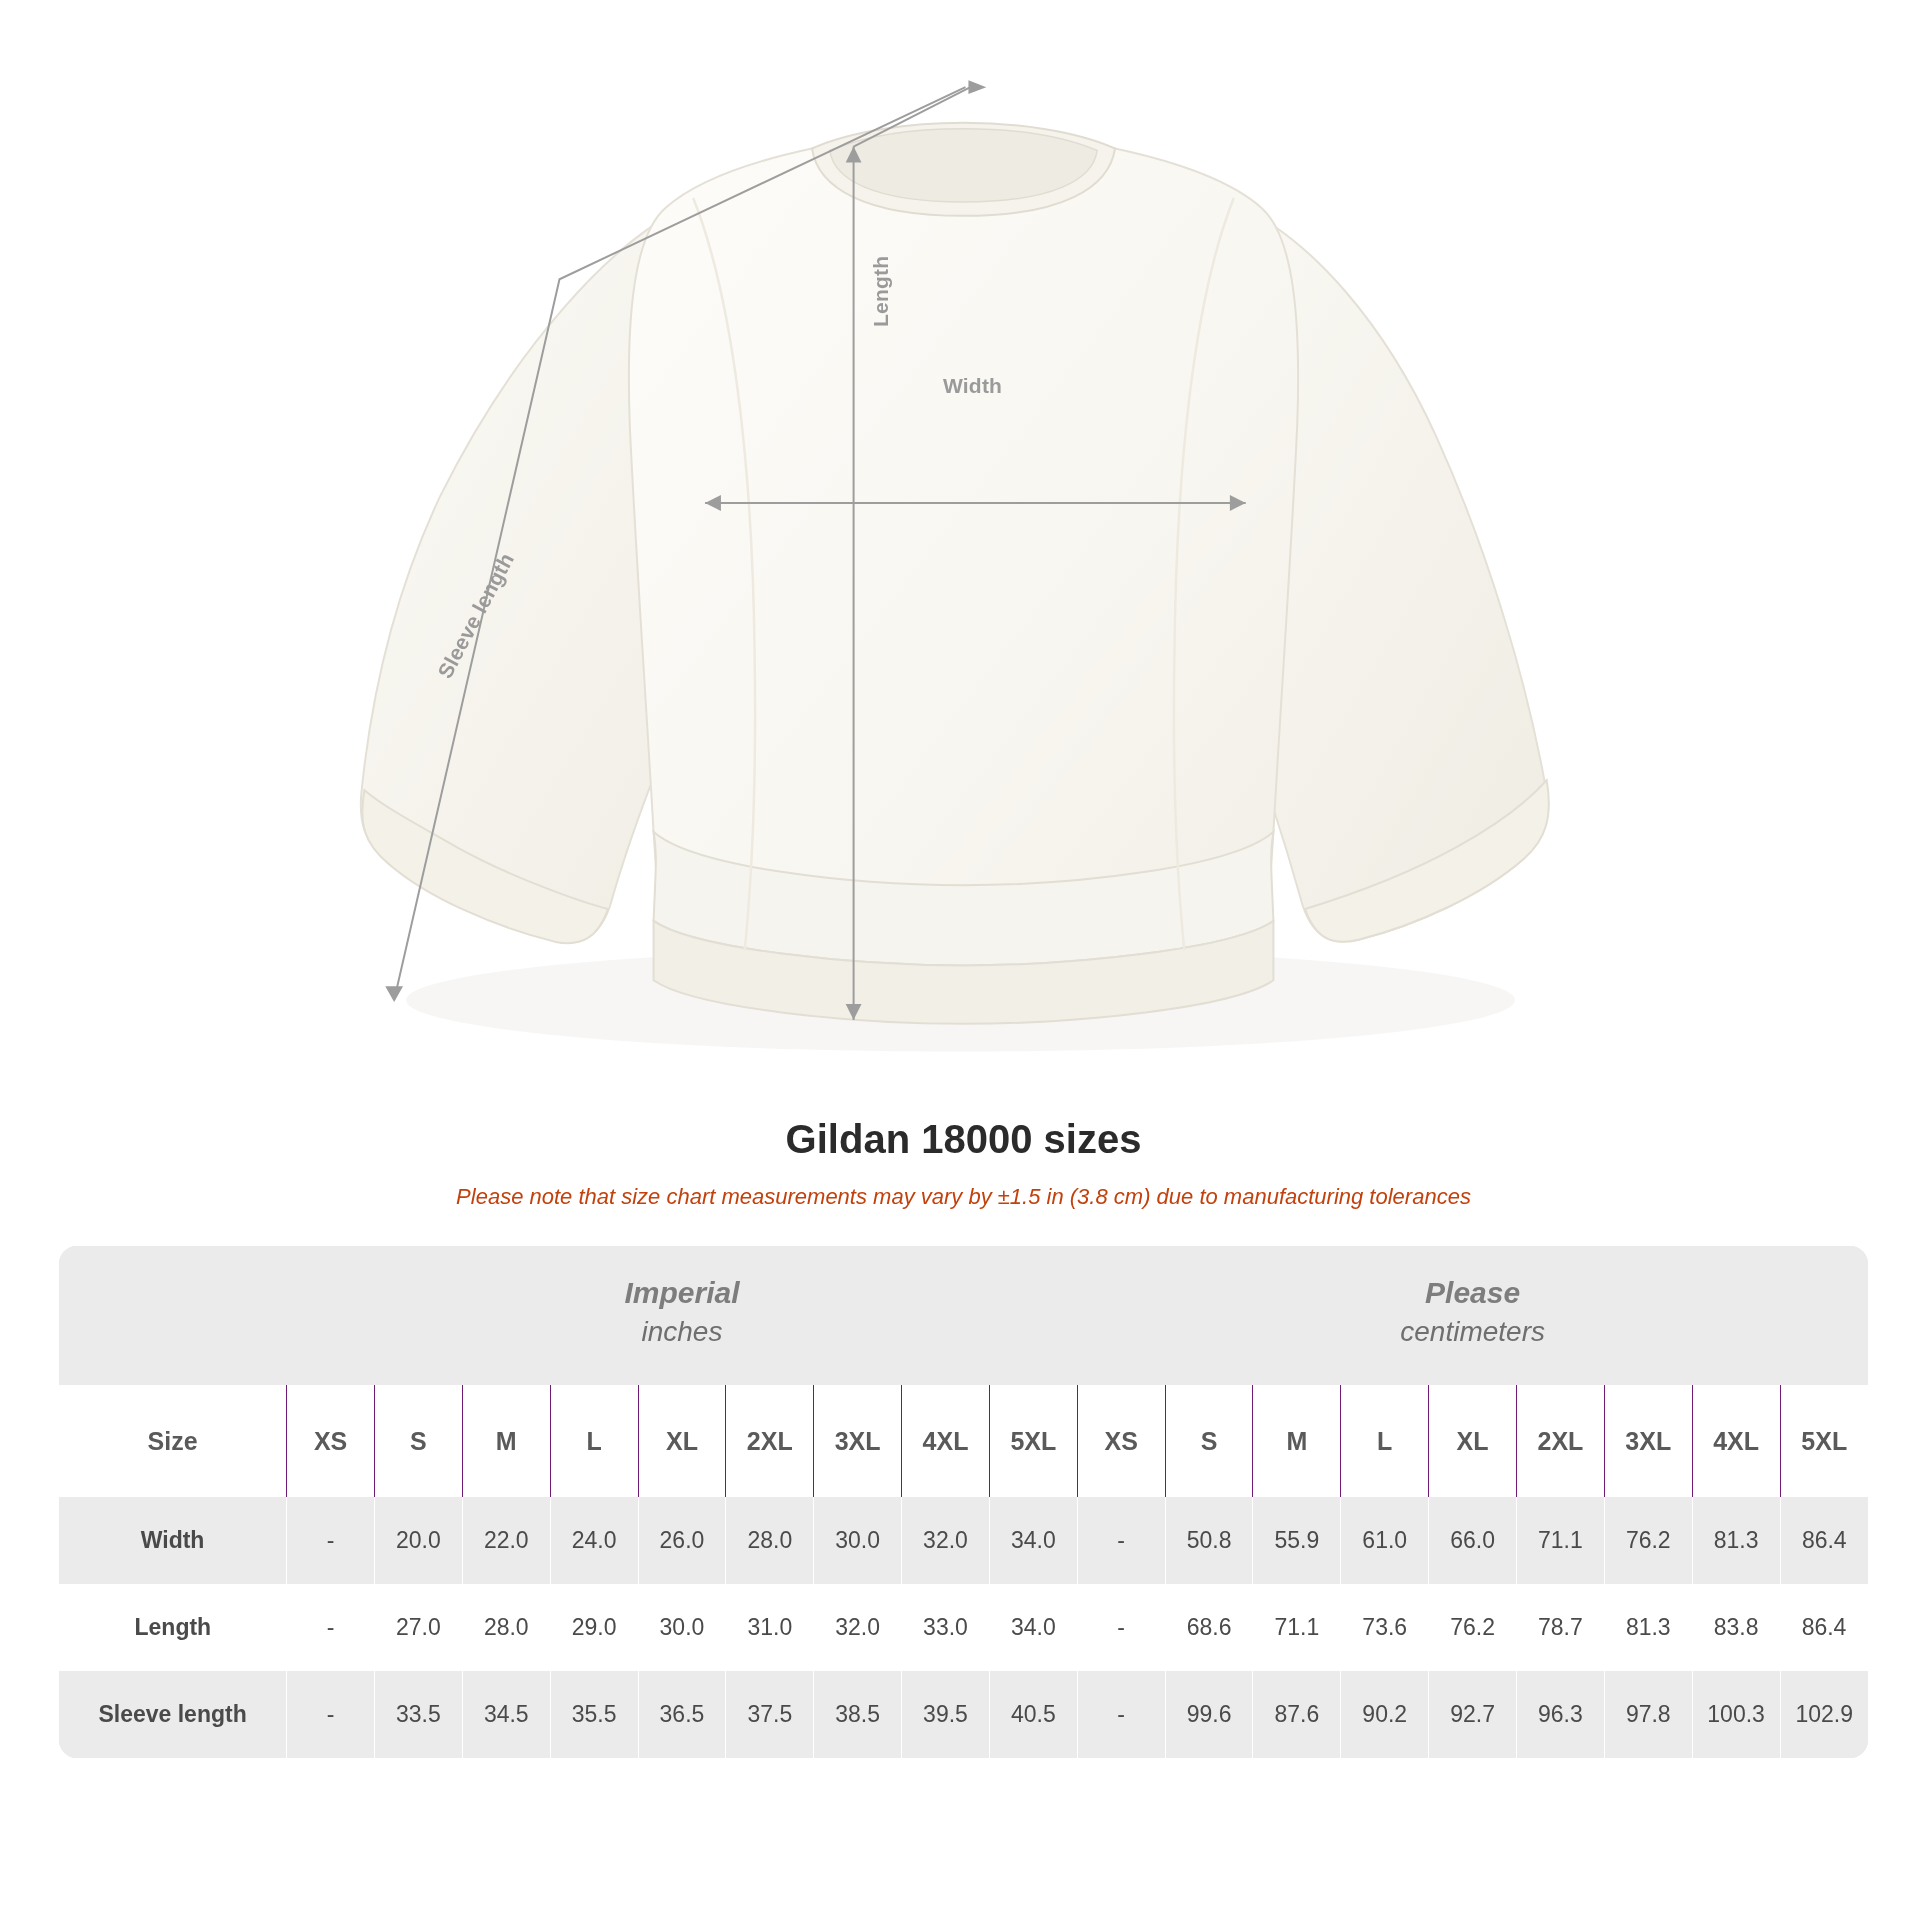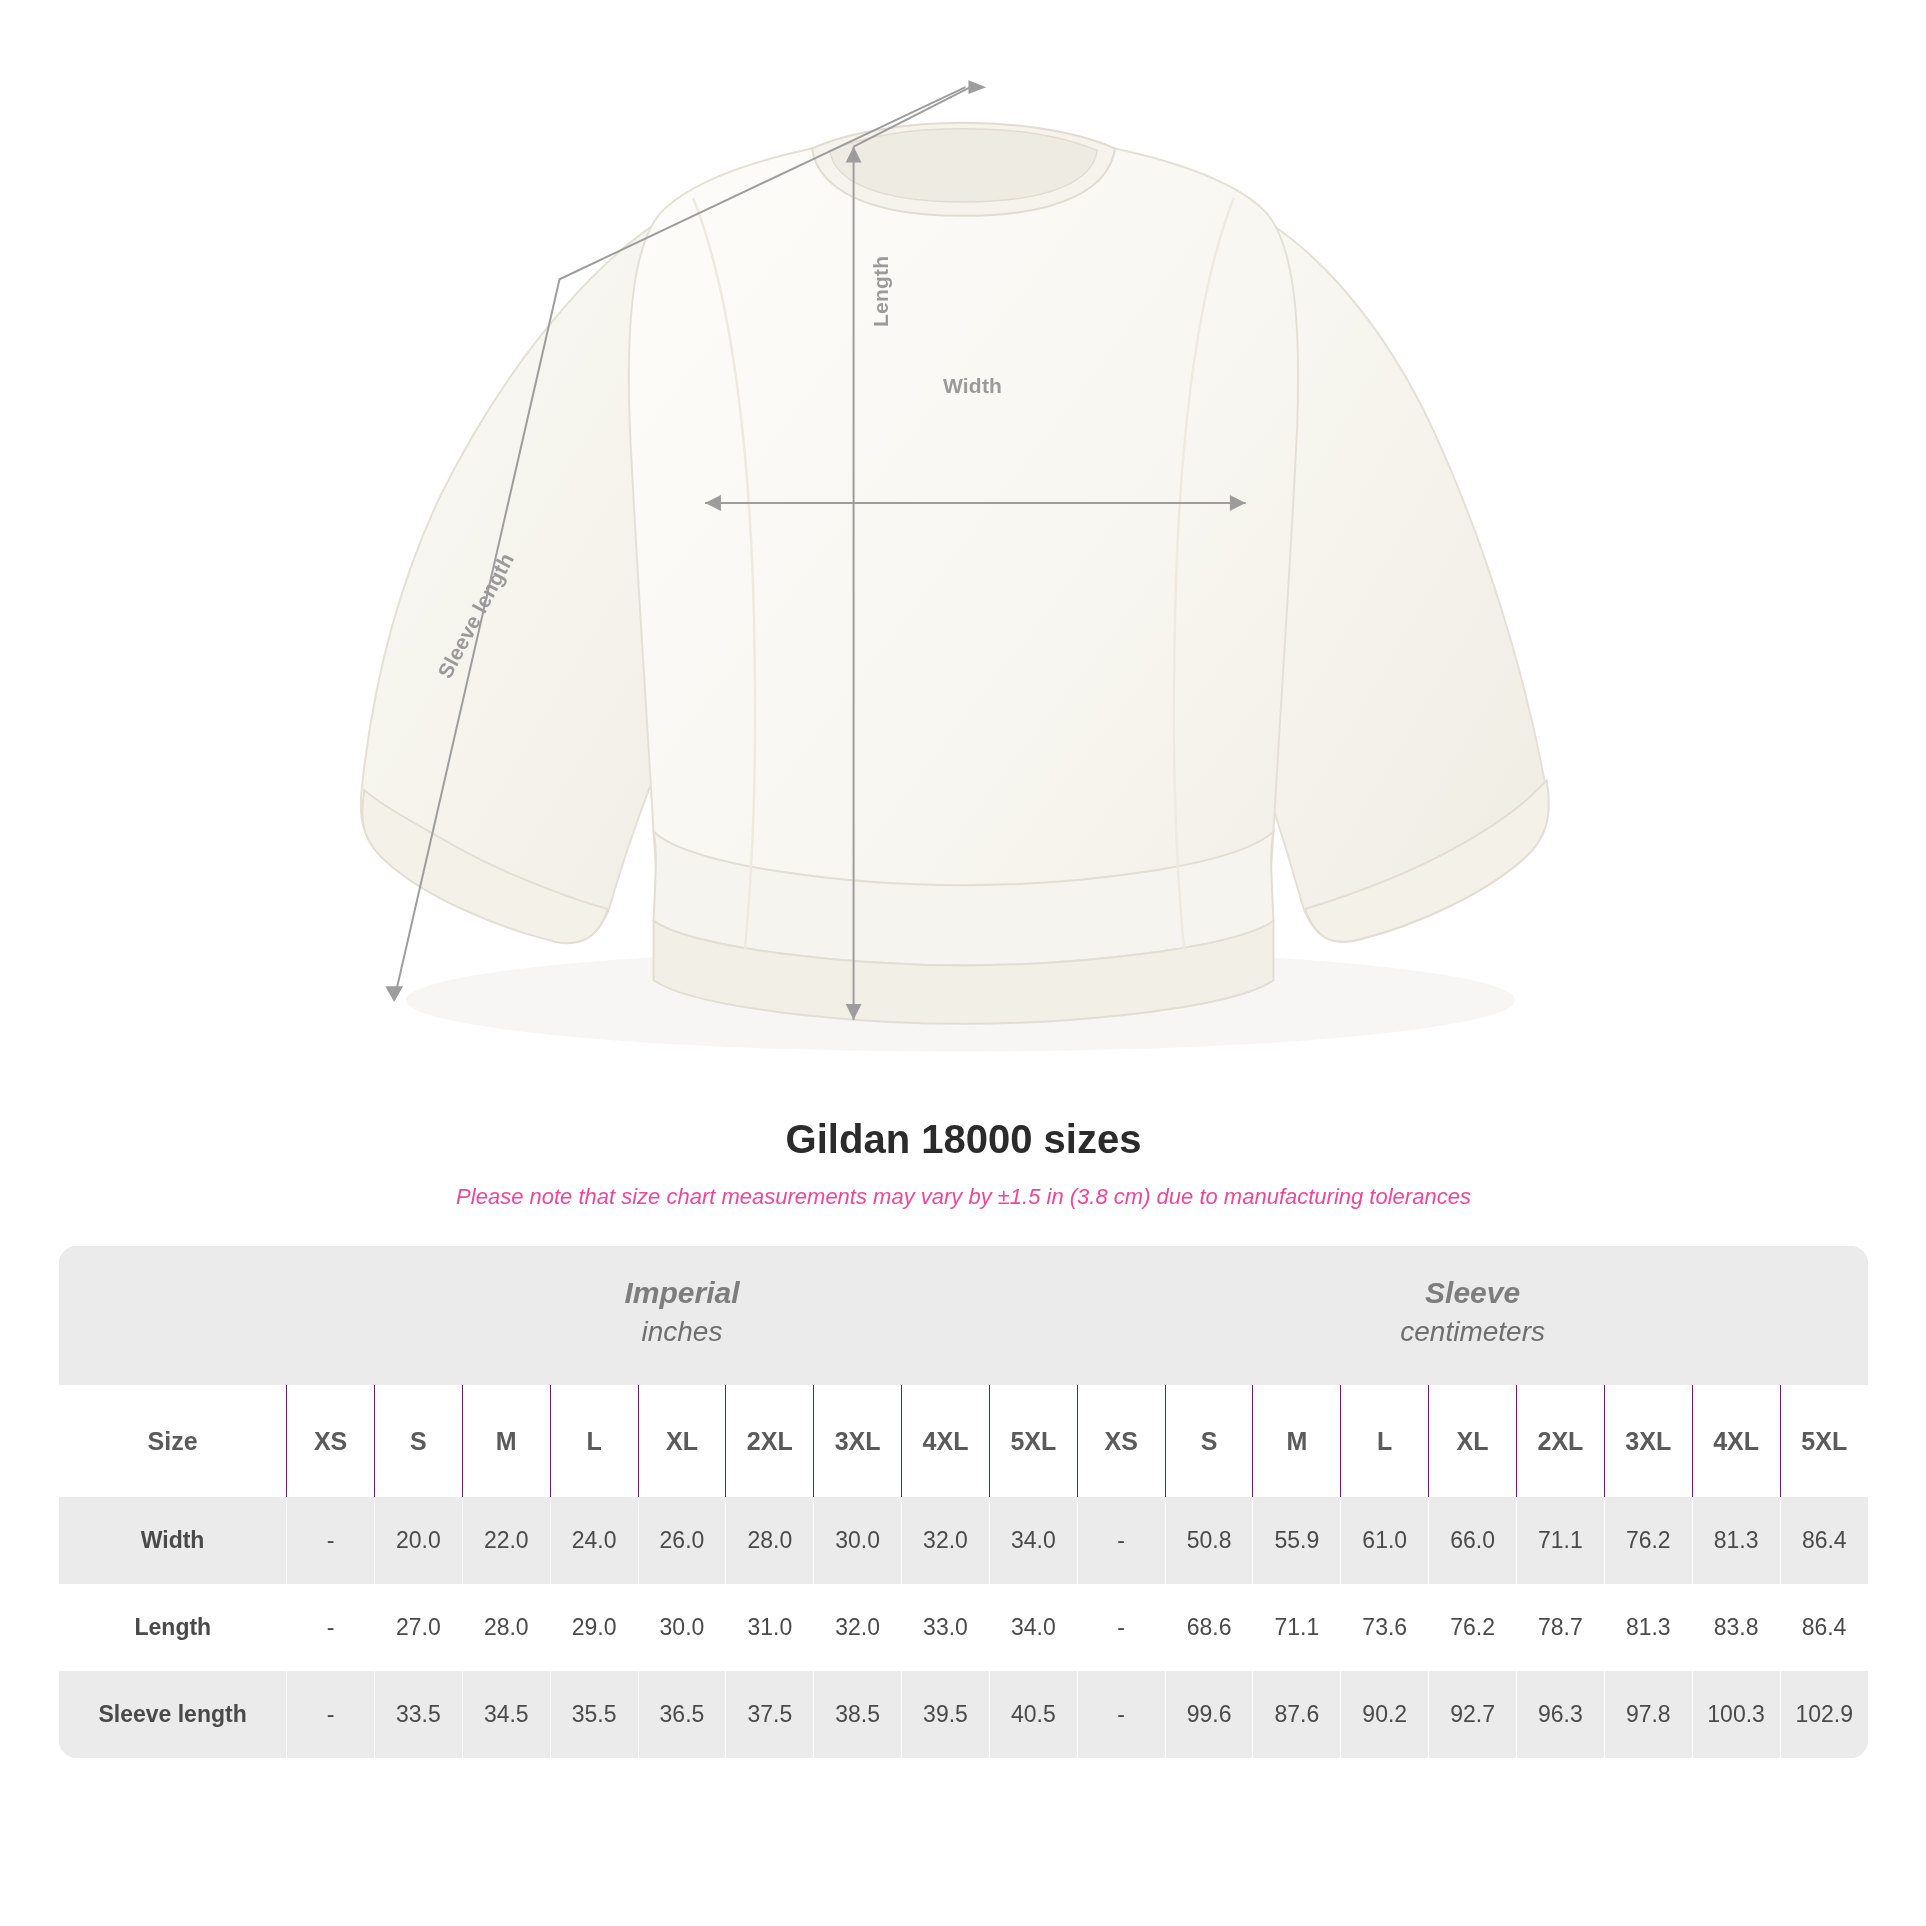--- a/index.html
+++ b/index.html
@@ -64,21 +64,21 @@
   }
   .chart-title {
     font-size: 40px;
     font-weight: bold;
     color: #2b2b2b;
     margin: 0;
   }
   .chart-note {
     font-size: 22px;
     font-style: italic;
-    color: #ec4899;
+    color: #c2410c;
     margin-top: 22px;
   }
 
   
   .table-wrap {
     margin: 36px 59px 0 59px;
     border-radius: 18px;
     overflow: hidden;
     background: #e5e5e5;
   }
@@ -253,21 +253,21 @@
           <col class="c-val">
       </colgroup>
       <tbody id="table-body">
           <tr class="unit-row">
             <td class="unit-head"></td>
             <td class="unit-head" colspan="9">
               <div class="unit-system">Imperial</div>
               <div class="unit-sub">inches</div>
             </td>
             <td class="unit-head" colspan="9">
-              <div class="unit-system">Sleeve</div>
+              <div class="unit-system">Please</div>
               <div class="unit-sub">centimeters</div>
             </td>
           </tr>
           <tr class="header-row">
             <td class="rowlabel">Size</td>
             <td class="cell">XS</td>
             <td class="cell">S</td>
             <td class="cell">M</td>
             <td class="cell">L</td>
             <td class="cell">XL</td>

